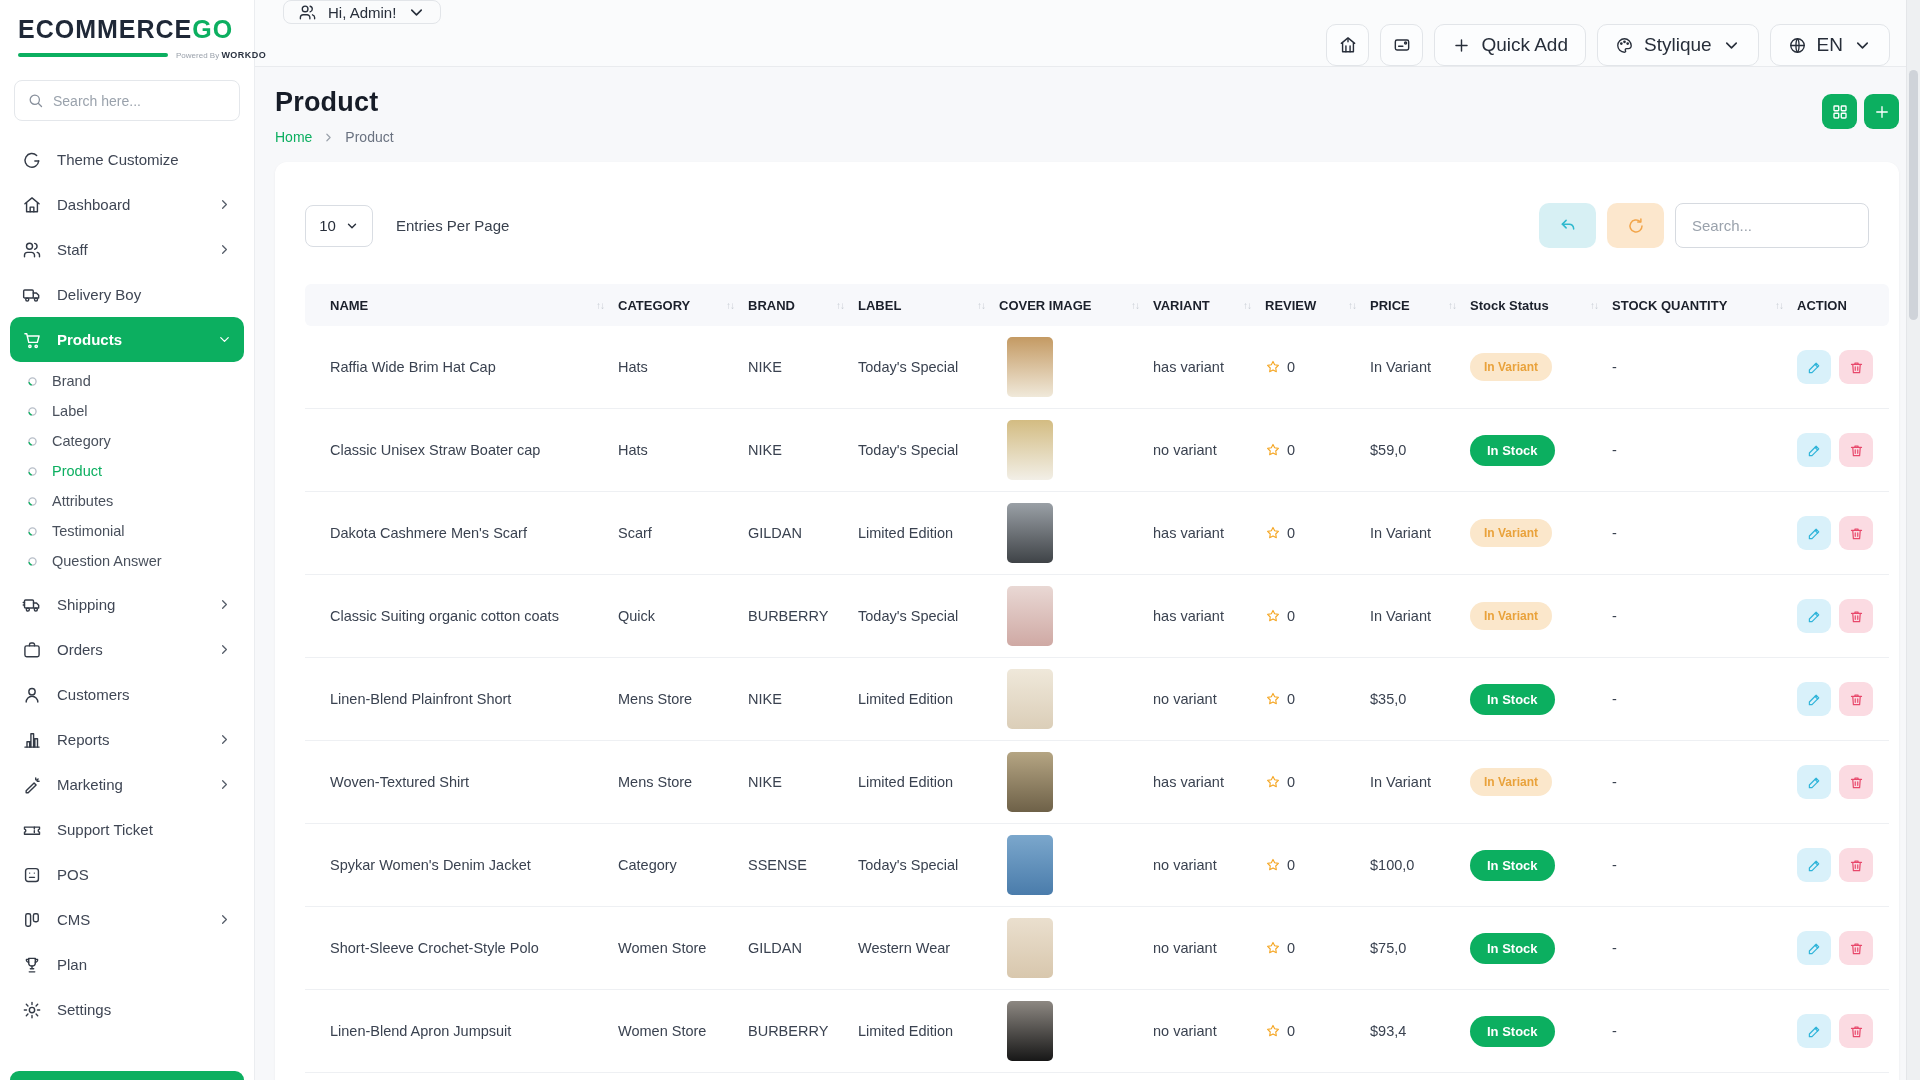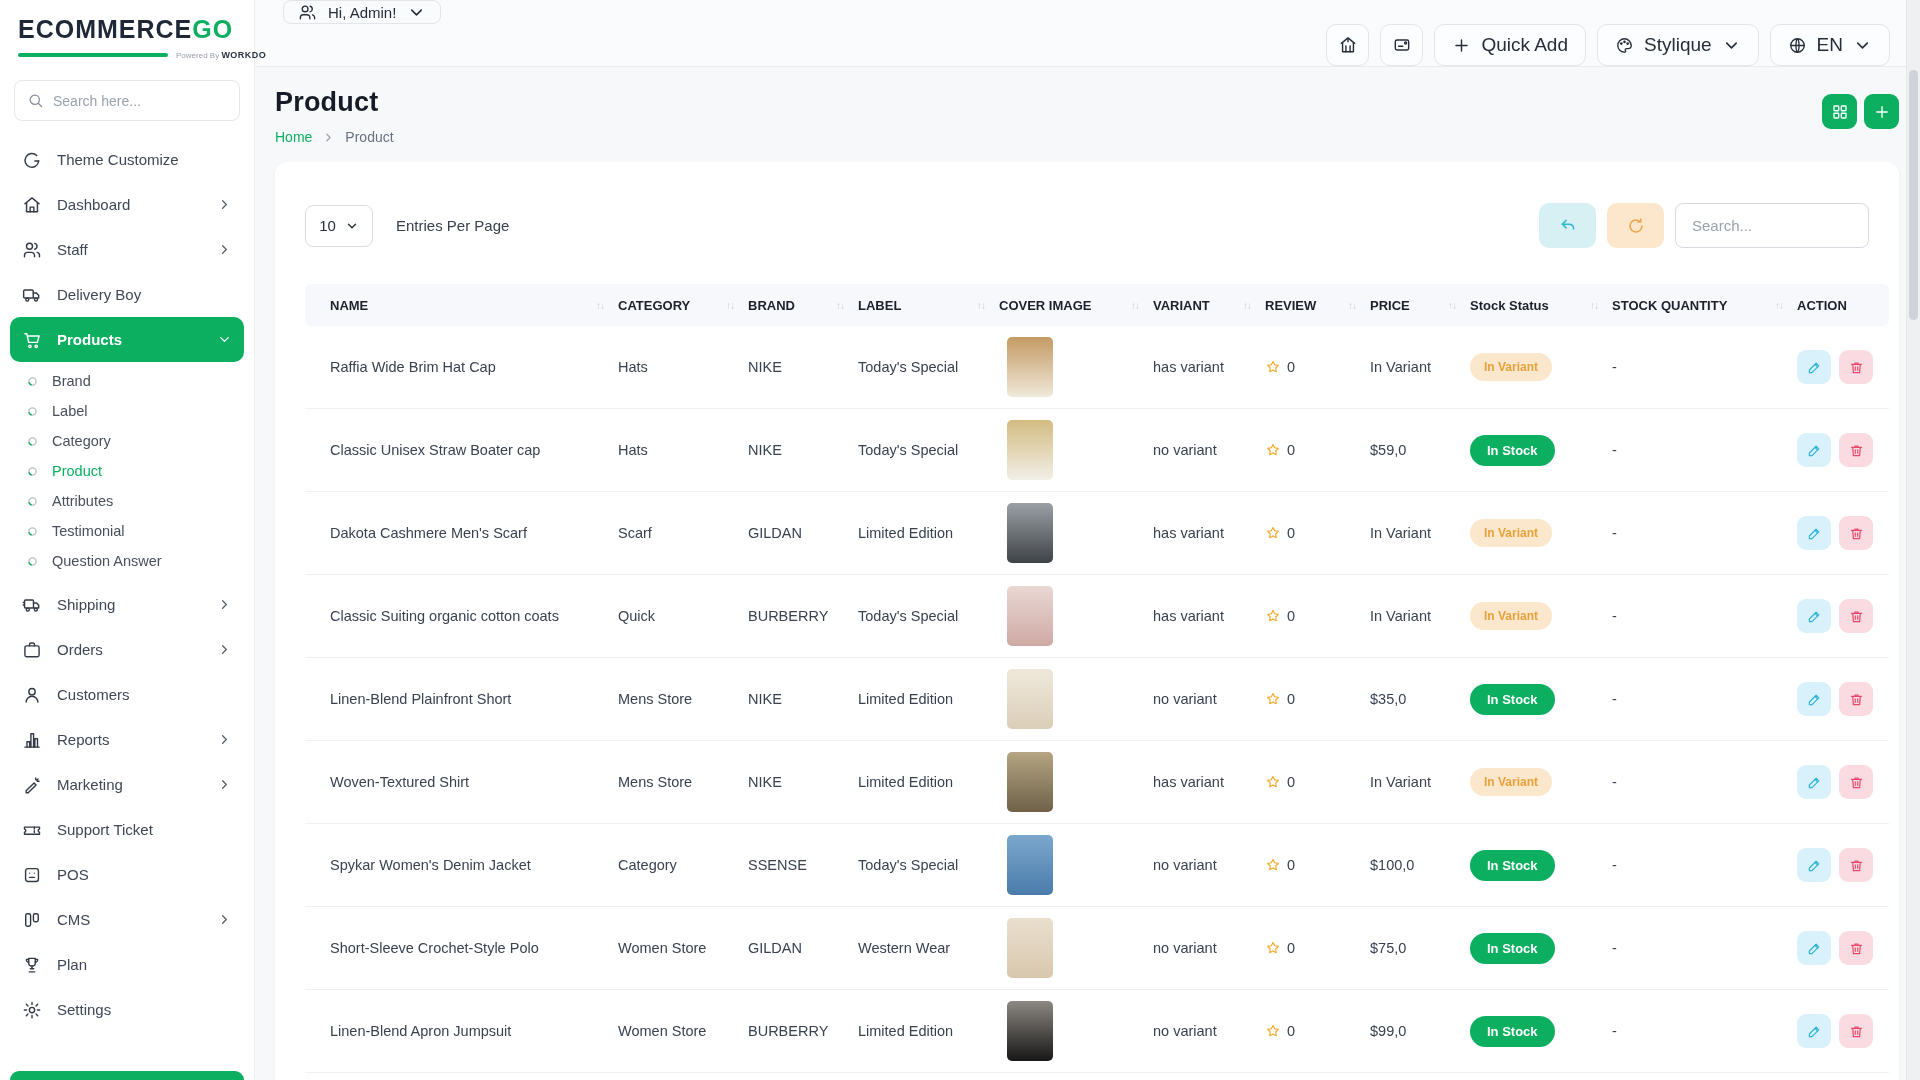--- a/index.html
+++ b/index.html
@@ -888,21 +888,21 @@
                 </div>
                 <div class="cell">no variant</div>
                 <div class="review-cell">
                   <span class="icn sm">
                     <svg viewBox="0 0 24 24" fill="none" stroke-width="1.7" stroke-linecap="round" stroke-linejoin="round" stroke="currentColor">
                       <path d="M12 3.6l2.5 5.1 5.6.8-4 4 .9 5.6-5-2.7-5 2.7.9-5.6-4-4 5.6-.8z"></path>
                     </svg>
                   </span>
                   <span>0</span>
                 </div>
-                <div class="cell">$99,0</div>
+                <div class="cell">$93,4</div>
                 <div><span class="badge stock">In Stock</span></div>
                 <div class="cell">-</div>
                 <div class="actions">
                   <button class="act-btn edit">
                     <span class="icn">
                       <svg viewBox="0 0 24 24" fill="none" stroke="currentColor" stroke-width="1.9" stroke-linecap="round" stroke-linejoin="round">
                         <path d="M14.6 5.2l4.2 4.2L8 20.2H3.8V16z"></path>
                         <path d="M12.8 7l4.2 4.2"></path>
                       </svg>
                     </span>

